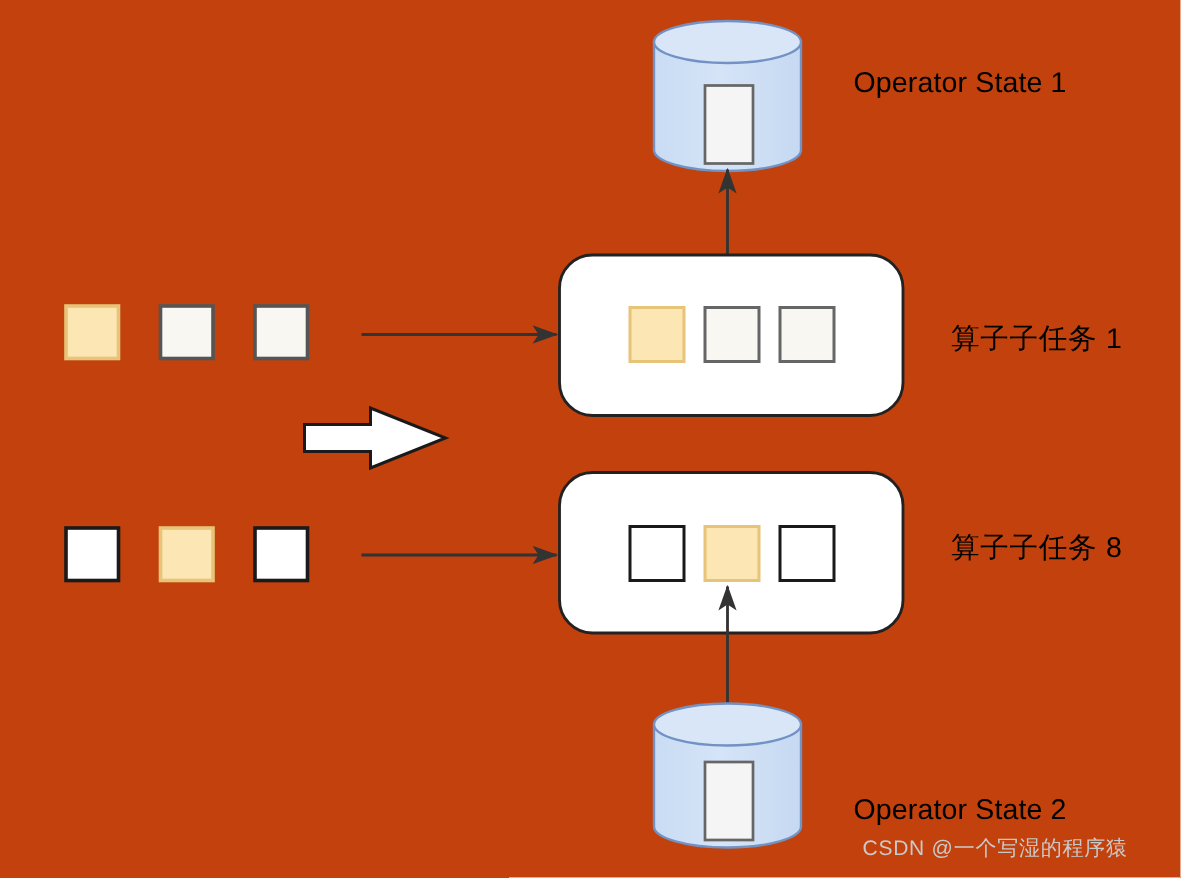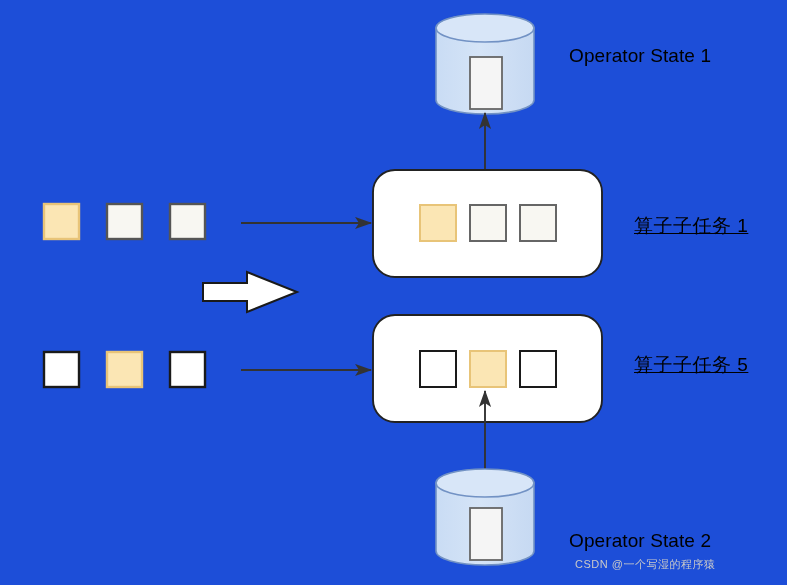--- a/index.html
+++ b/index.html
@@ -7,21 +7,21 @@
     padding: 0;
     background: #ffffff;
   }
   body {
     font-family: "Liberation Sans", "DejaVu Sans", sans-serif;
   }
   #canvas {
     position: relative;
     width: 787px;
     height: 585px;
-    background: #1d4ed8;
+    background: #c2410c;
     overflow: hidden;
   }
   svg.layer {
     position: absolute;
     left: 0;
     top: 0;
     width: 787px;
     height: 585px;
     pointer-events: none;
   }
@@ -32,25 +32,24 @@
     color: #000000;
     white-space: nowrap;
   }
   .label-en {
     font-size: 19px;
     letter-spacing: 0.1px;
   }
   .label-cn {
     font-size: 19px;
     letter-spacing: 0.5px;
-    text-decoration: underline;
   }
   .watermark {
     position: absolute;
-    font-size: 11px;
+    font-size: 14px;
     color: #c9c9c9;
     white-space: nowrap;
     letter-spacing: 0.5px;
   }
 </style>
 </head>
 <body>
 
 <div id="canvas">
 
@@ -113,19 +112,19 @@
       <path d="M436,483 L436,551 A49,14 0 0 0 534,551 L534,483 Z" fill="url(#cylGrad)" stroke="#7292c4" stroke-width="1.6"></path>
       <ellipse cx="485" cy="483" rx="49" ry="14" fill="#d8e6f8" stroke="#7292c4" stroke-width="1.6"></ellipse>
       <rect x="470" y="508" width="32" height="52" fill="#f5f5f5" stroke="#666666" stroke-width="1.8"></rect>
     </g>
   </svg>
 
   <div class="label label-en" style="left:569px; top:45px;">Operator State 1</div>
 
   <div class="label label-cn" style="left:634px; top:213px;">算子子任务 1</div>
 
-  <div class="label label-cn" style="left:634px; top:352px;">算子子任务 5</div>
+  <div class="label label-cn" style="left:634px; top:352px;">算子子任务 8</div>
 
   <div class="label label-en" style="left:569px; top:530px;">Operator State 2</div>
 
   <div class="watermark" style="left:575px; top:557px;">CSDN @一个写湿的程序猿</div>
 
 </div>
 
 </body></html>

